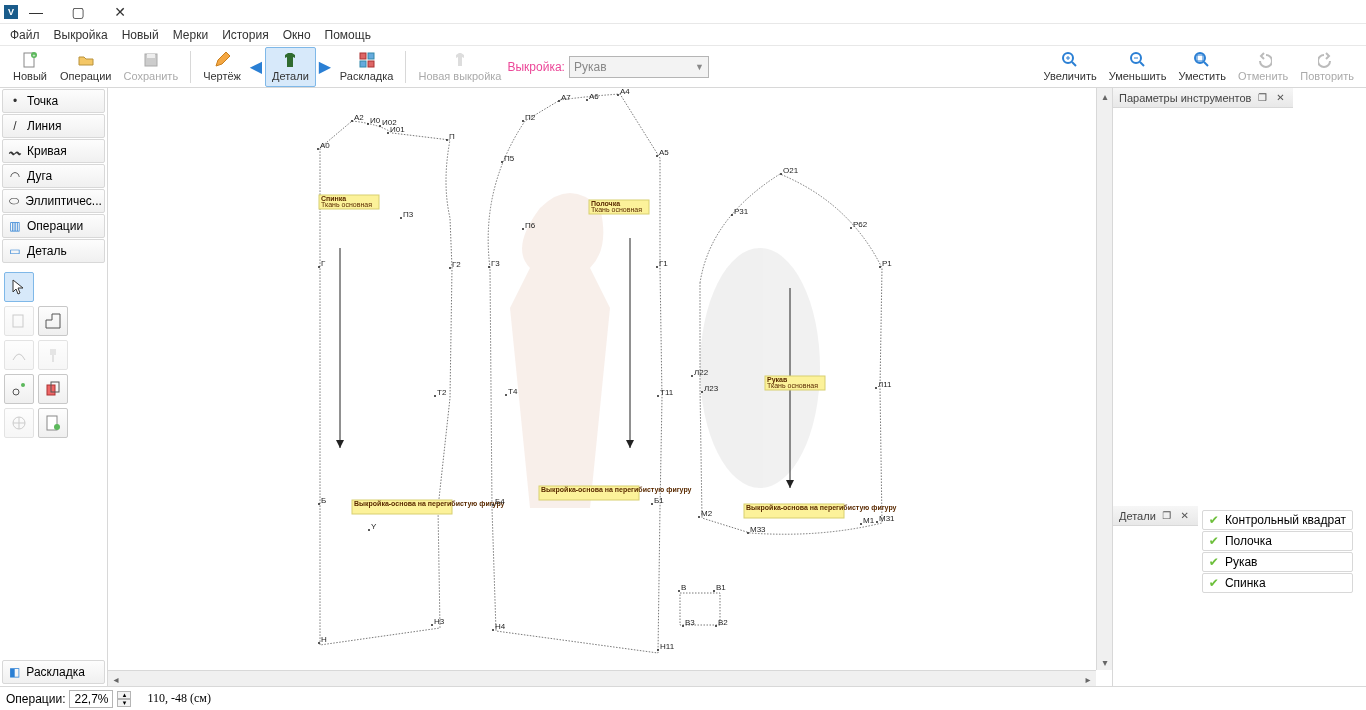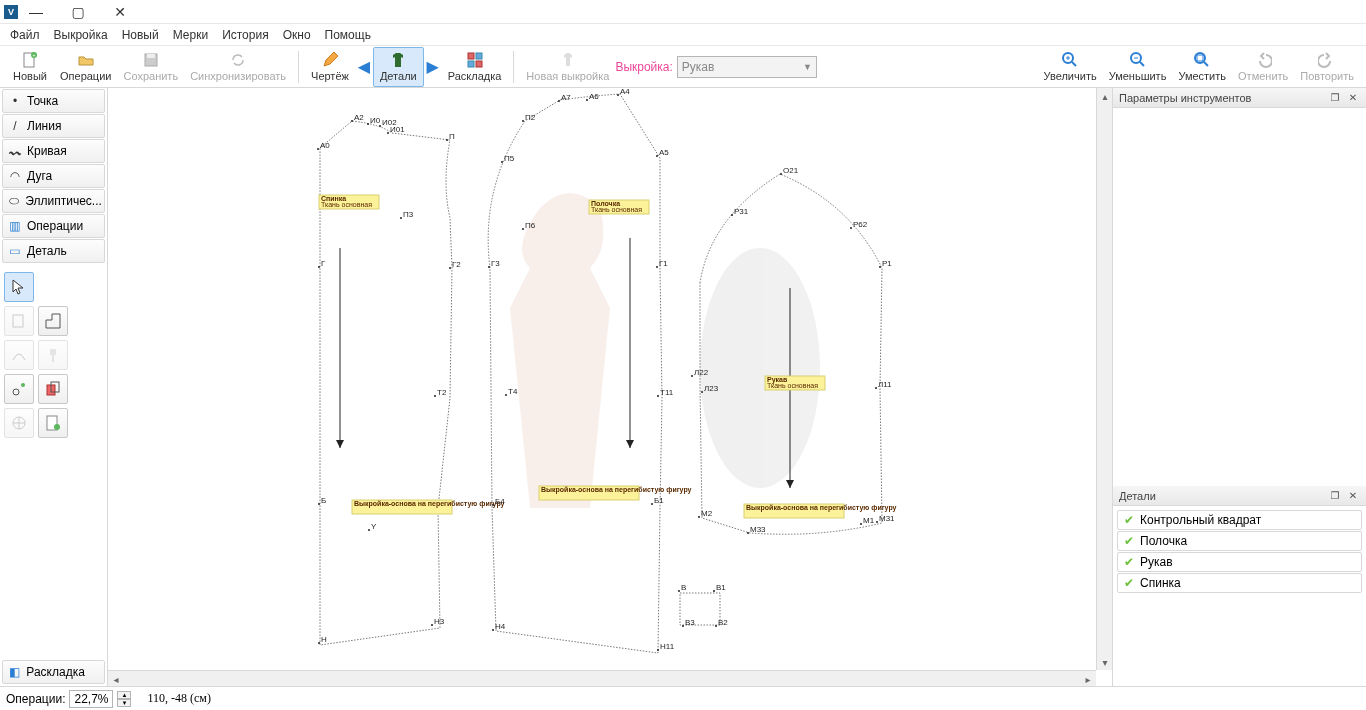--- a/index.html
+++ b/index.html
@@ -50,21 +50,21 @@
 .hscroll { position: absolute; left: 0; right: 16px; bottom: 0; height: 16px; background: #f0f0f0; border-top: 1px solid #d8d8d8; }
 .scroll-btn { position:absolute; width:16px; height:16px; display:flex; align-items:center; justify-content:center; font-size:10px; color:#666; }
 
 .canvas-content svg { width: 100%; height: 100%; }
 .pt-label { font-size: 8px; fill: #222; }
 .piece-label { font-size: 7px; fill: #5a2a00; }
 .annot { fill: #fcf29a; stroke: #d8cf70; }
 
 
 .right-dock { width: 254px; display: flex; flex-direction: column; border-left: 1px solid #d8d8d8; }
-.dock-panel { display: flex; flex-direction: column; text-align: center; }
+.dock-panel { display: flex; flex-direction: row; text-align: center; }
 .dock-header { height: 20px; background: linear-gradient(#f6f6f6,#e8e8e8); border-bottom: 1px solid #d8d8d8; display: flex; align-items: center; padding: 0 6px; font-size: 11px; color: #444; }
 .dock-header .sp { flex:1; }
 .dock-header .dock-btn { width: 14px; height: 14px; display:flex; align-items:center; justify-content:center; font-size:10px; color:#555; margin-left:4px; }
 .dock-body { background: #fff; }
 .dock-empty { flex: 1; background: #fff; }
 .details-list { padding: 4px; }
 .detail-row { height: 20px; display:flex; align-items:center; gap:6px; padding:0 6px; font-size:12px; border:1px solid #d8d8d8; margin-bottom:1px; background:#fff; border-radius:2px; }
 .detail-row .chk { color:#6cbf3a; font-size:12px; }
 
 
@@ -118,28 +118,20 @@
       <span>Операции</span>
     </div>
     <div class="tool-btn disabled">
       <span class="ico">
           <svg viewBox="0 0 18 18">
             <rect x="3" y="3" width="12" height="12" fill="#ccc" stroke="#aaa"></rect>
             <rect x="5" y="3" width="8" height="4" fill="#eee"></rect>
           </svg>
         </span>
       <span>Сохранить</span>
-    </div>
-    <div class="tool-btn disabled">
-      <span class="ico">
-          <svg viewBox="0 0 18 18">
-            <path d="M4 9a5 5 0 0 1 9-3M14 9a5 5 0 0 1-9 3" fill="none" stroke="#bbb" stroke-width="1.5"></path>
-          </svg>
-        </span>
-      <span>Синхронизировать</span>
     </div>
   </div>
   <div class="tool-sep"></div>
   <div class="tool-group">
     <div class="tool-btn">
       <span class="ico">
           <svg viewBox="0 0 18 18">
             <path d="M3 15l2-6 8-8 4 4-8 8-6 2z" fill="#f4a742" stroke="#c97f1e"></path>
           </svg>
         </span>

